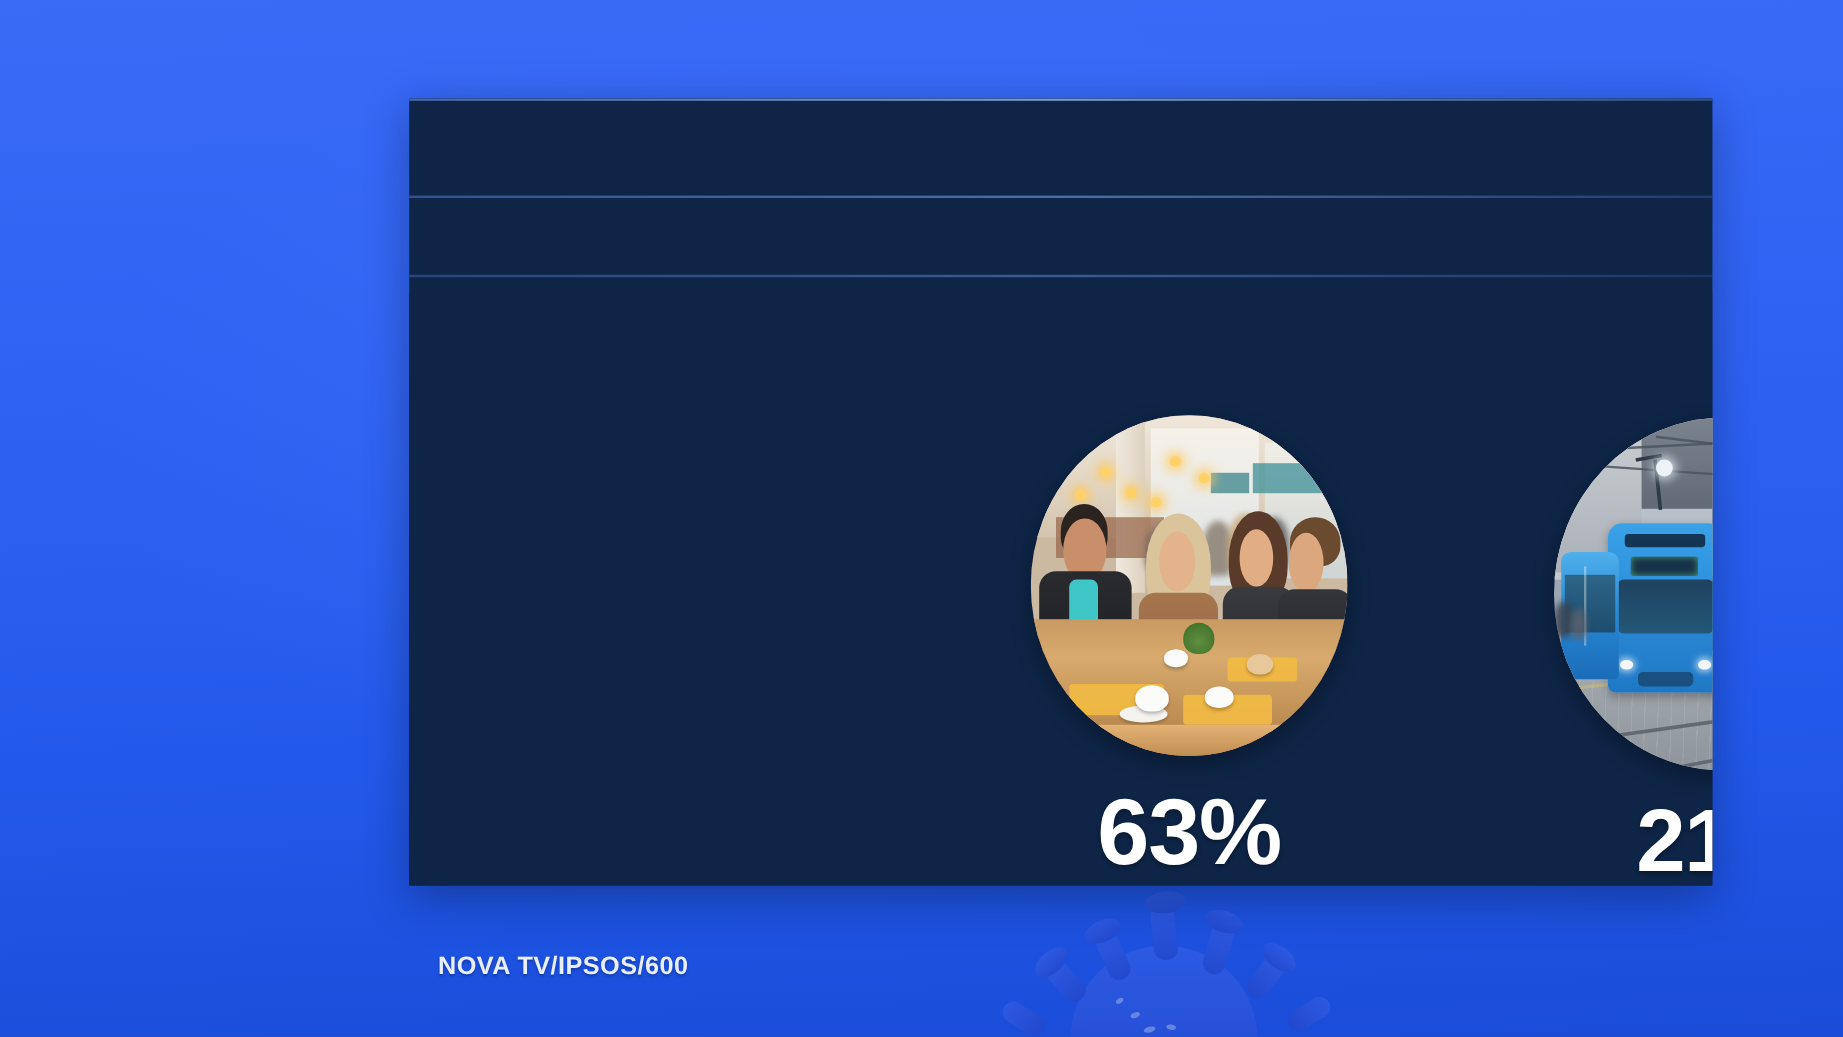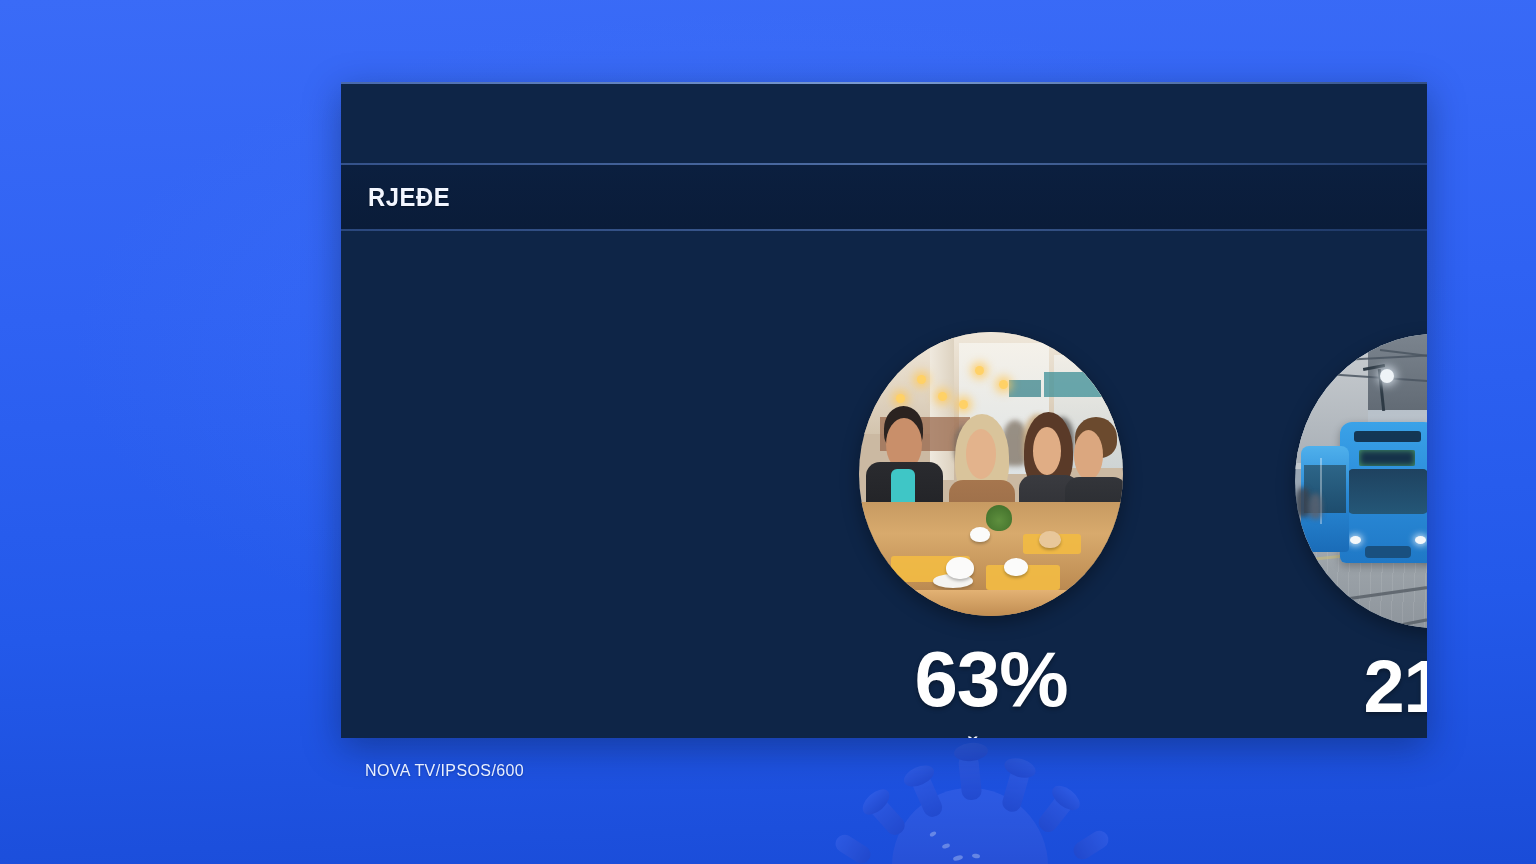--- a/index.html
+++ b/index.html
@@ -119,21 +119,21 @@
     position: absolute;
     left: 0; top: 147px;
     width: 100%;
     height: 2px;
     background: linear-gradient(90deg, rgba(95,135,225,0.35), rgba(125,165,245,0.42), rgba(80,120,215,0.20));
   }
 
   
   .card-body {
     position: absolute;
-    left: 0; top: 149px;
+    left: 0; top: 163px;
     width: 100%;
     height: 612px;
     background: #0e2547;
   }
   .card-bottomglow {
     position: absolute;
     left: 0; bottom: 0;
     width: 100%;
     height: 10px;
     background: linear-gradient(180deg, rgba(30,70,140,0.0), rgba(42,92,175,0.55));
@@ -175,25 +175,26 @@
     line-height: 34px;
     letter-spacing: 0.2px;
     margin-top: 16px;
     text-shadow: 0 1px 2px rgba(0,0,0,0.35);
   }
 
   
   .credit {
     position: absolute;
     left: 365px;
-    top: 762px;
+    top: 794px;
     color: #e8efff;
-    font-size: 16px;
+    font-size: 21px;
     letter-spacing: 0.4px;
     text-shadow: 0 1px 2px rgba(10,40,120,0.5);
+    font-weight: bold;
   }
 
   
 
   
   .cafe { position: absolute; inset: 0; background: #cbb9a2; }
   .cafe-ceiling {
     position: absolute; left: 0; top: 0; width: 100%; height: 36%;
     background: linear-gradient(180deg, #efe7da 0%, #e2d6c4 55%, #d3c4ae 100%);
   }
@@ -366,23 +367,20 @@
         <ellipse cx="133" cy="108" rx="3.4" ry="2" transform="rotate(-30 133 108)"></ellipse>
       </g>
     </svg>
   </div>
 
   <div class="card">
     <div class="card-topline"></div>
 
     <div class="header-divider"></div>
 
-    <div class="card-subband">
-      <div class="card-subtitle">RJEĐE</div>
-    </div>
     <div class="subband-divider"></div>
 
     <div class="card-body">
 
       <div class="stat stat-a">
 
         <div class="photo photo-a">
           <div class="cafe">
             <div class="cafe-ceiling"></div>
             <div class="cafe-window"></div>

